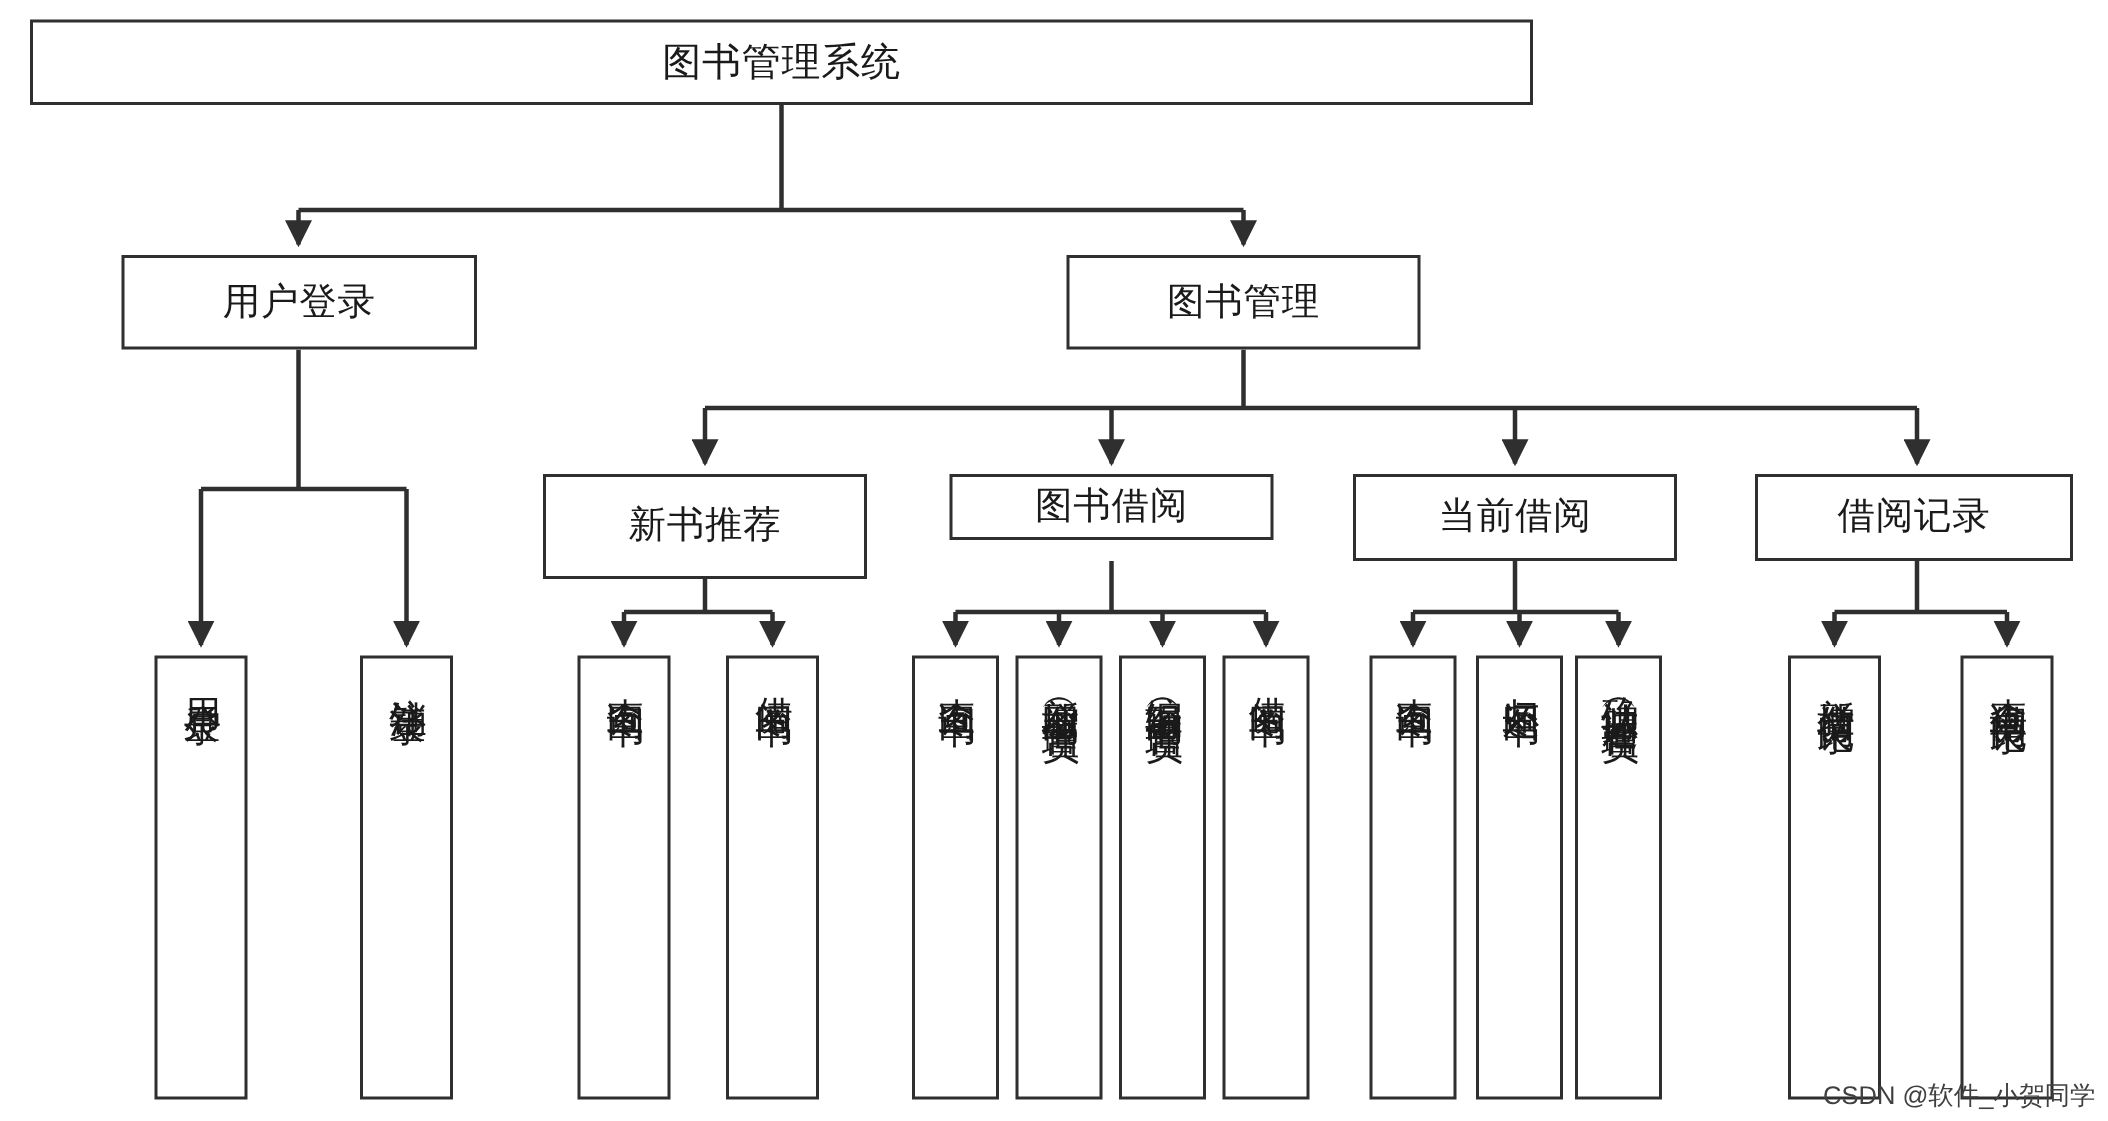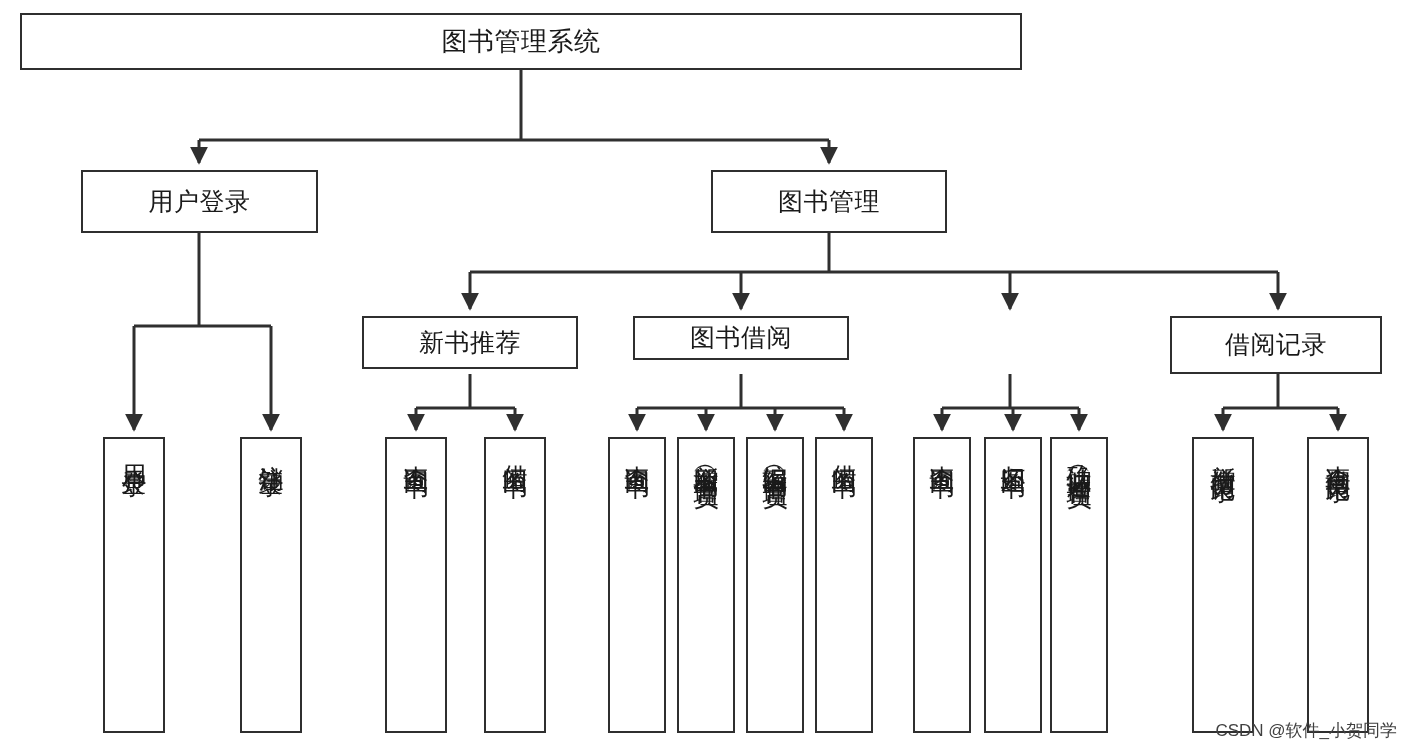--- a/index.html
+++ b/index.html
@@ -135,26 +135,29 @@
     <span class="node-label">图书管理系统</span>
   </div>
 
   <div class="node horiz" style="left: 81px; top: 170px; width: 237px; height: 63px;">
     <span class="node-label">用户登录</span>
   </div>
   <div class="node horiz" style="left: 711px; top: 170px; width: 236px; height: 63px;">
     <span class="node-label">图书管理</span>
   </div>
 
-  <div class="node horiz" style="left: 362px; top: 316px; width: 216px; height: 53px;">
+  <div class="node horiz" style="left: 362px; top: 316px; width: 216px; height: 70px;">
     <span class="node-label">新书推荐</span>
   </div>
   <div class="node horiz" style="left: 633px; top: 316px; width: 216px; height: 44px;">
     <span class="node-label">图书借阅</span>
   </div>
+  <div class="node horiz" style="left: 902px; top: 316px; width: 216px; height: 58px;">
+    <span class="node-label">当前借阅</span>
+  </div>
   <div class="node horiz" style="left: 1170px; top: 316px; width: 212px; height: 58px;">
     <span class="node-label">借阅记录</span>
   </div>
 
   <div class="node vert" style="left: 103px; top: 437px; width: 62px; height: 296px;">
     <span class="node-label">用户登录</span>
   </div>
   <div class="node vert" style="left: 240px; top: 437px; width: 62px; height: 296px;">
     <span class="node-label">注销登录</span>
   </div>

